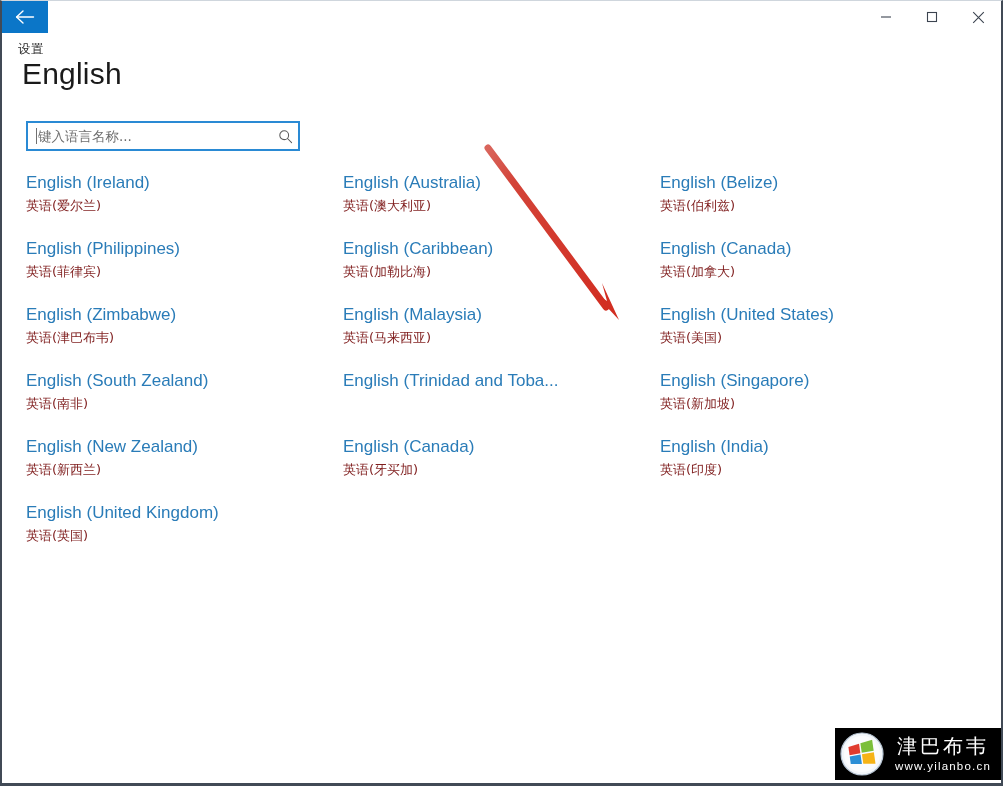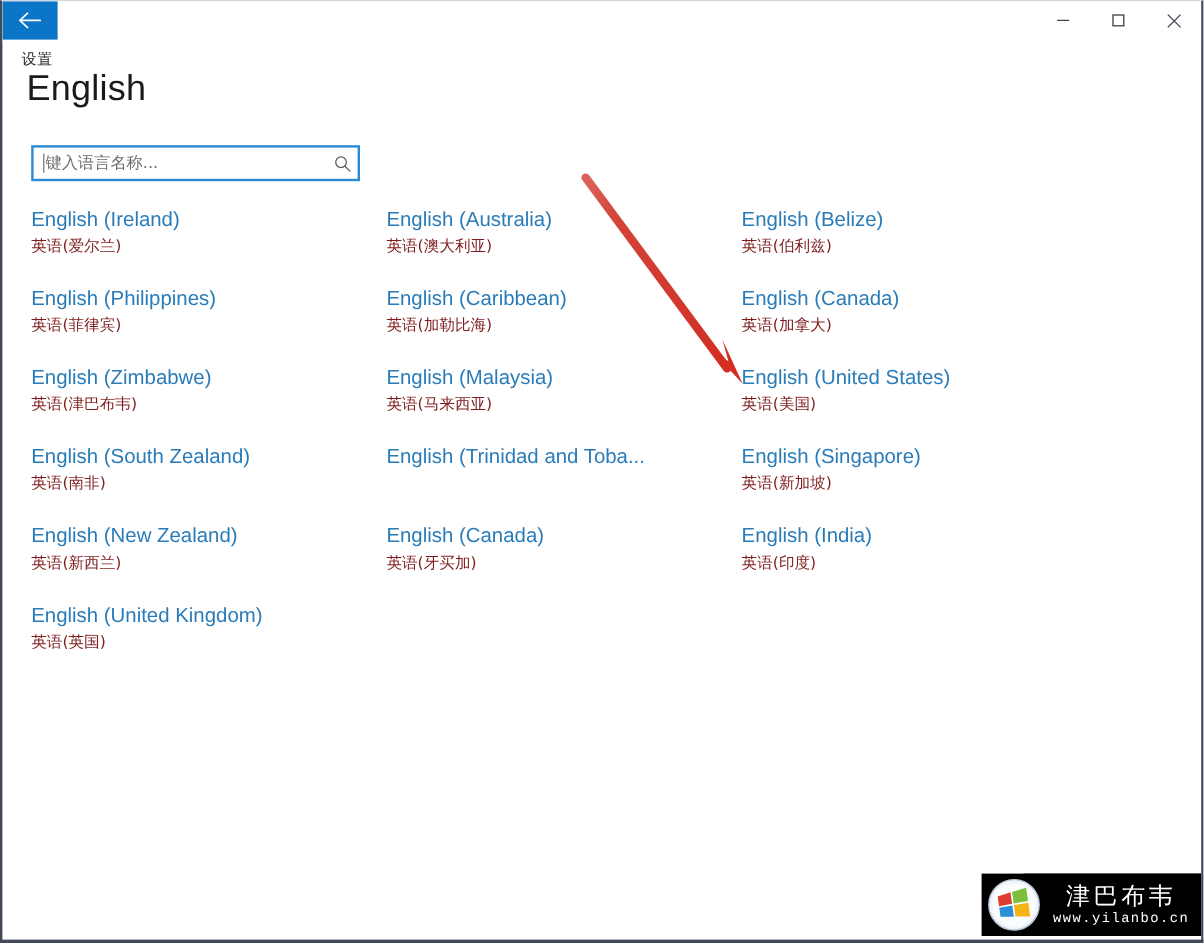--- a/index.html
+++ b/index.html
@@ -129,21 +129,22 @@
     flex: none;
   }
 
   
   #language-grid {
     position: absolute;
     left: 24px;
     top: 170px;
     width: 930px;
     display: flex;
-    gap: 0;
+    gap: 16px;
+    justify-content: space-between;
   }
   .lang-column {
     width: 296px;
     flex: none;
   }
   .lang-item {
     height: 66px;
     cursor: pointer;
   }
   .lang-name {
@@ -200,21 +201,21 @@
     color: #ffffff;
     font-size: 20px;
     letter-spacing: 3px;
     font-family: "DejaVu Sans", "Liberation Sans", sans-serif;
     line-height: 24px;
   }
   #watermark-url {
     color: #ffffff;
     font-size: 11.5px;
     letter-spacing: 1.2px;
-    font-family: Liberation Mono, monospace;
+    font-family: Liberation Sans, sans-serif;
     line-height: 16px;
   }
   
   #watermark-bar {
     position: absolute;
     right: 0;
     bottom: 3px;
     width: 148px;
     height: 52px;
     background: #000000;

